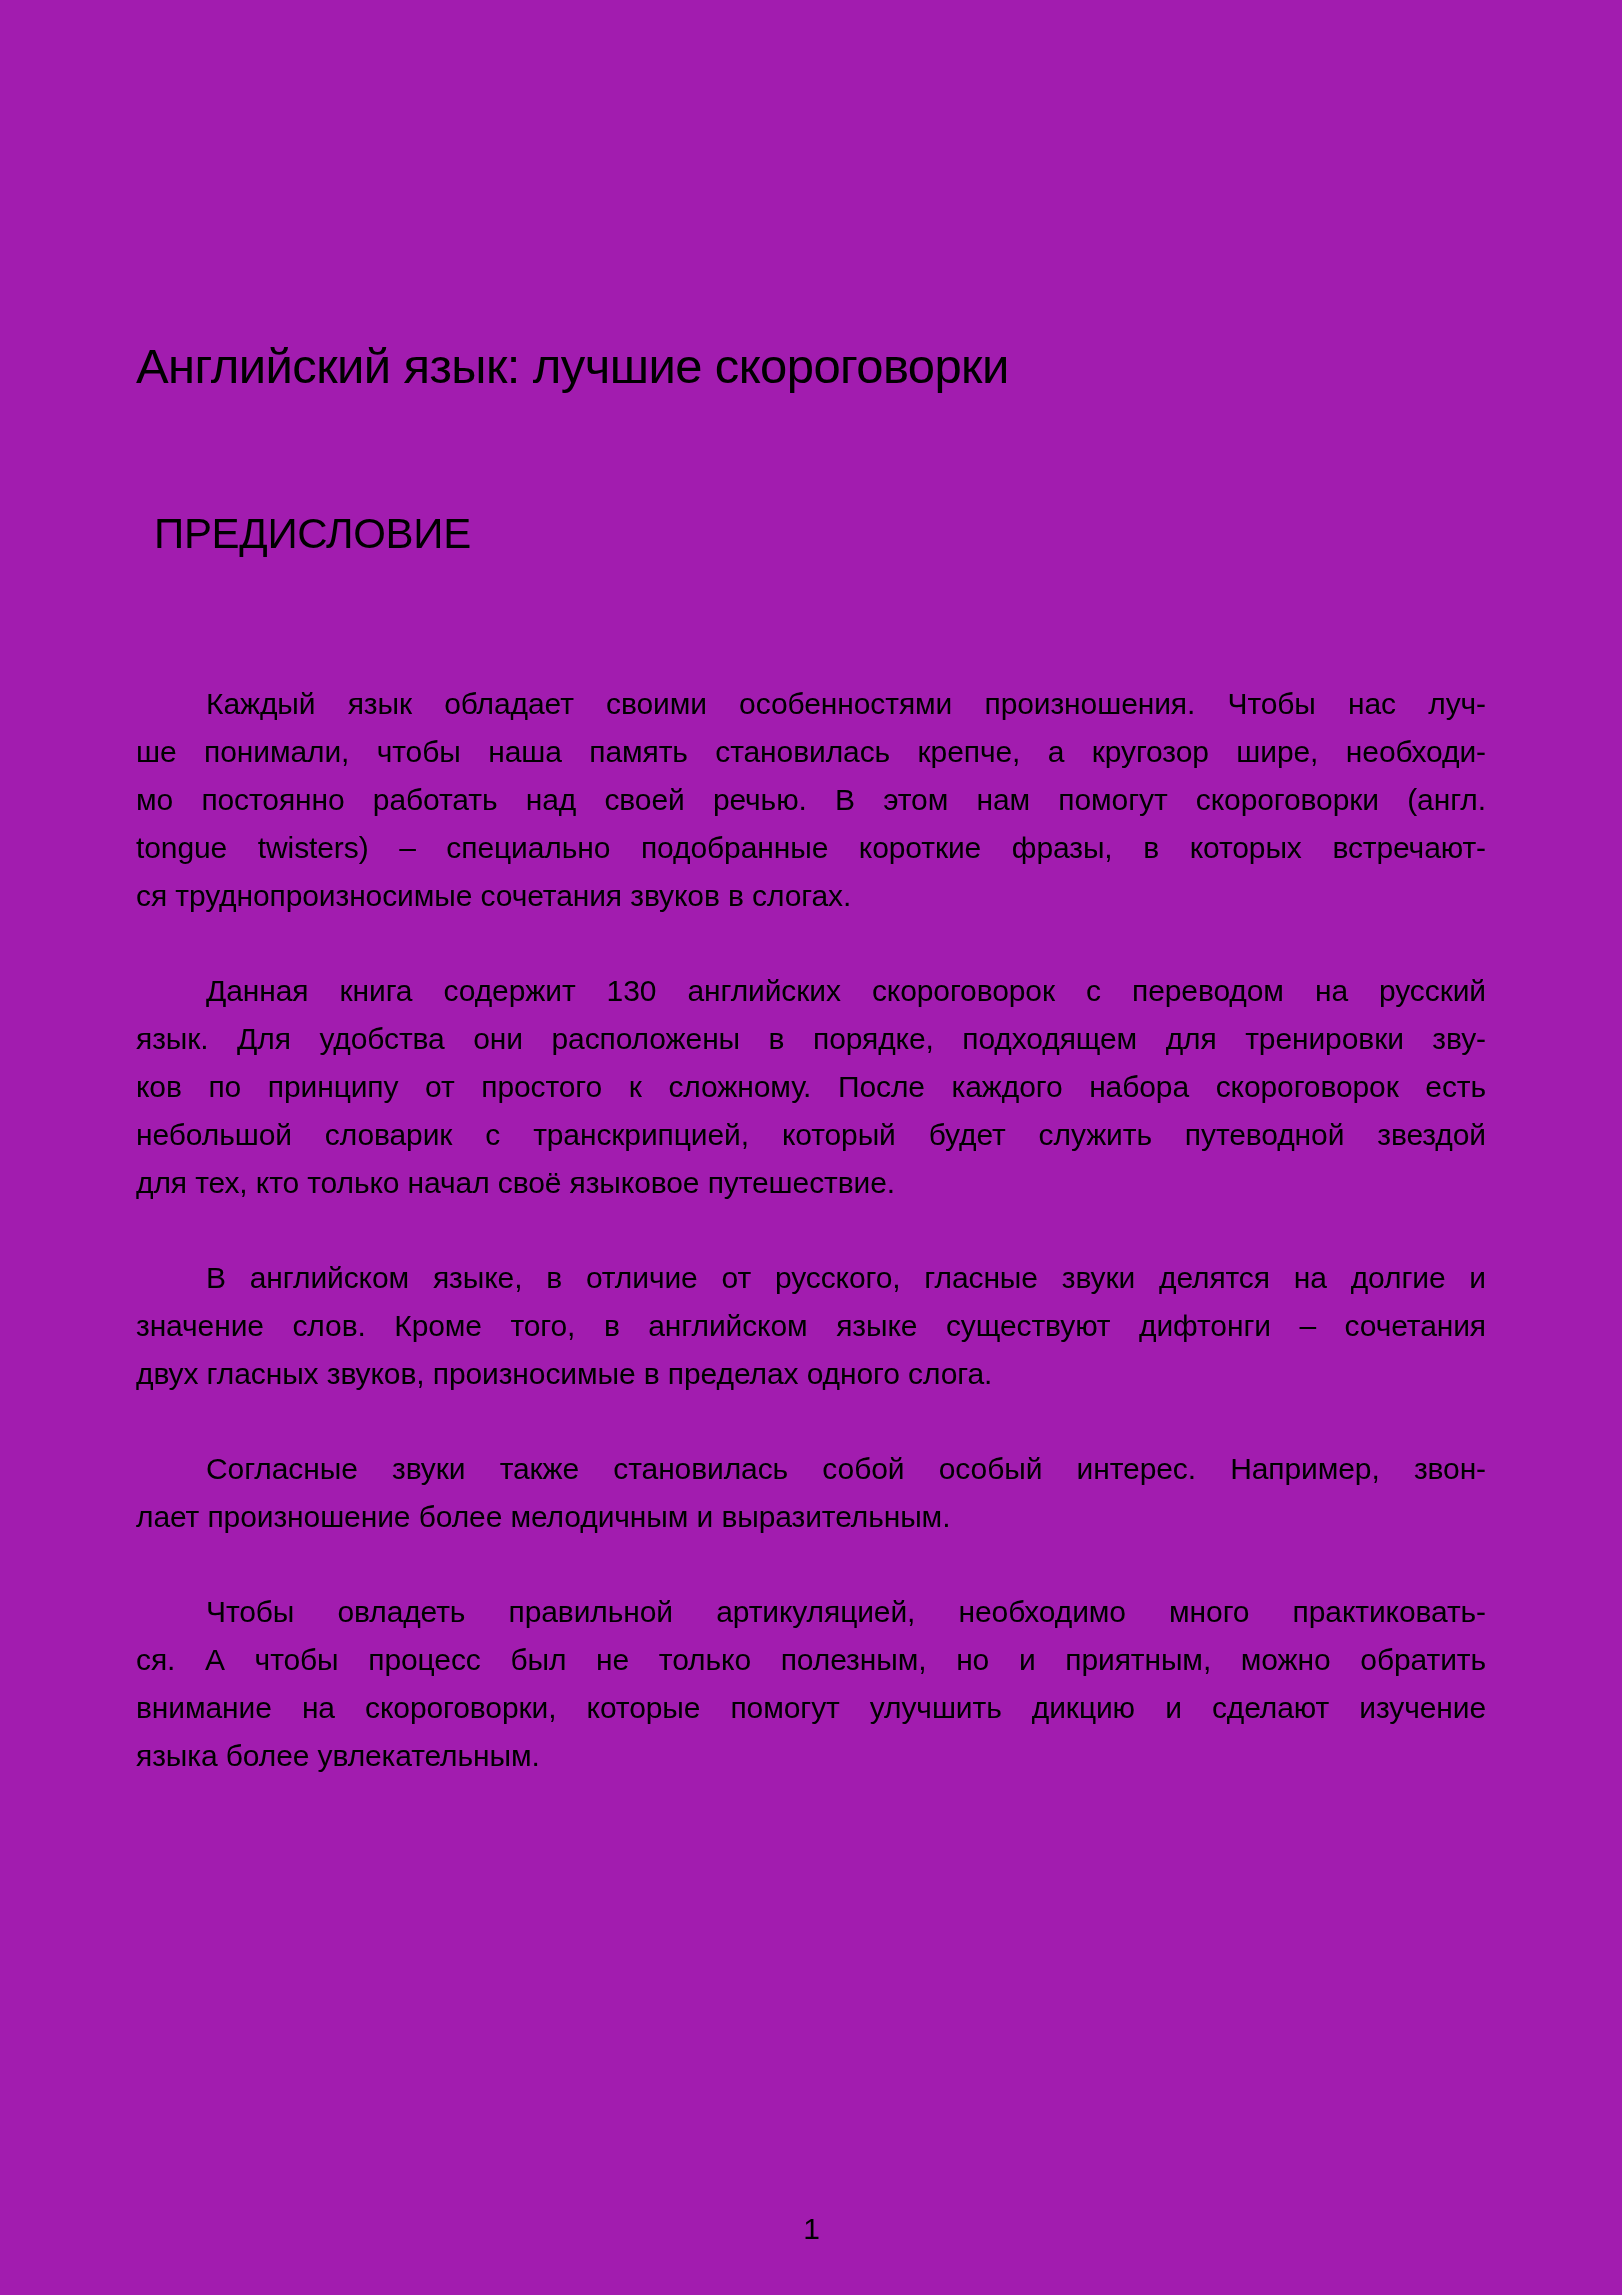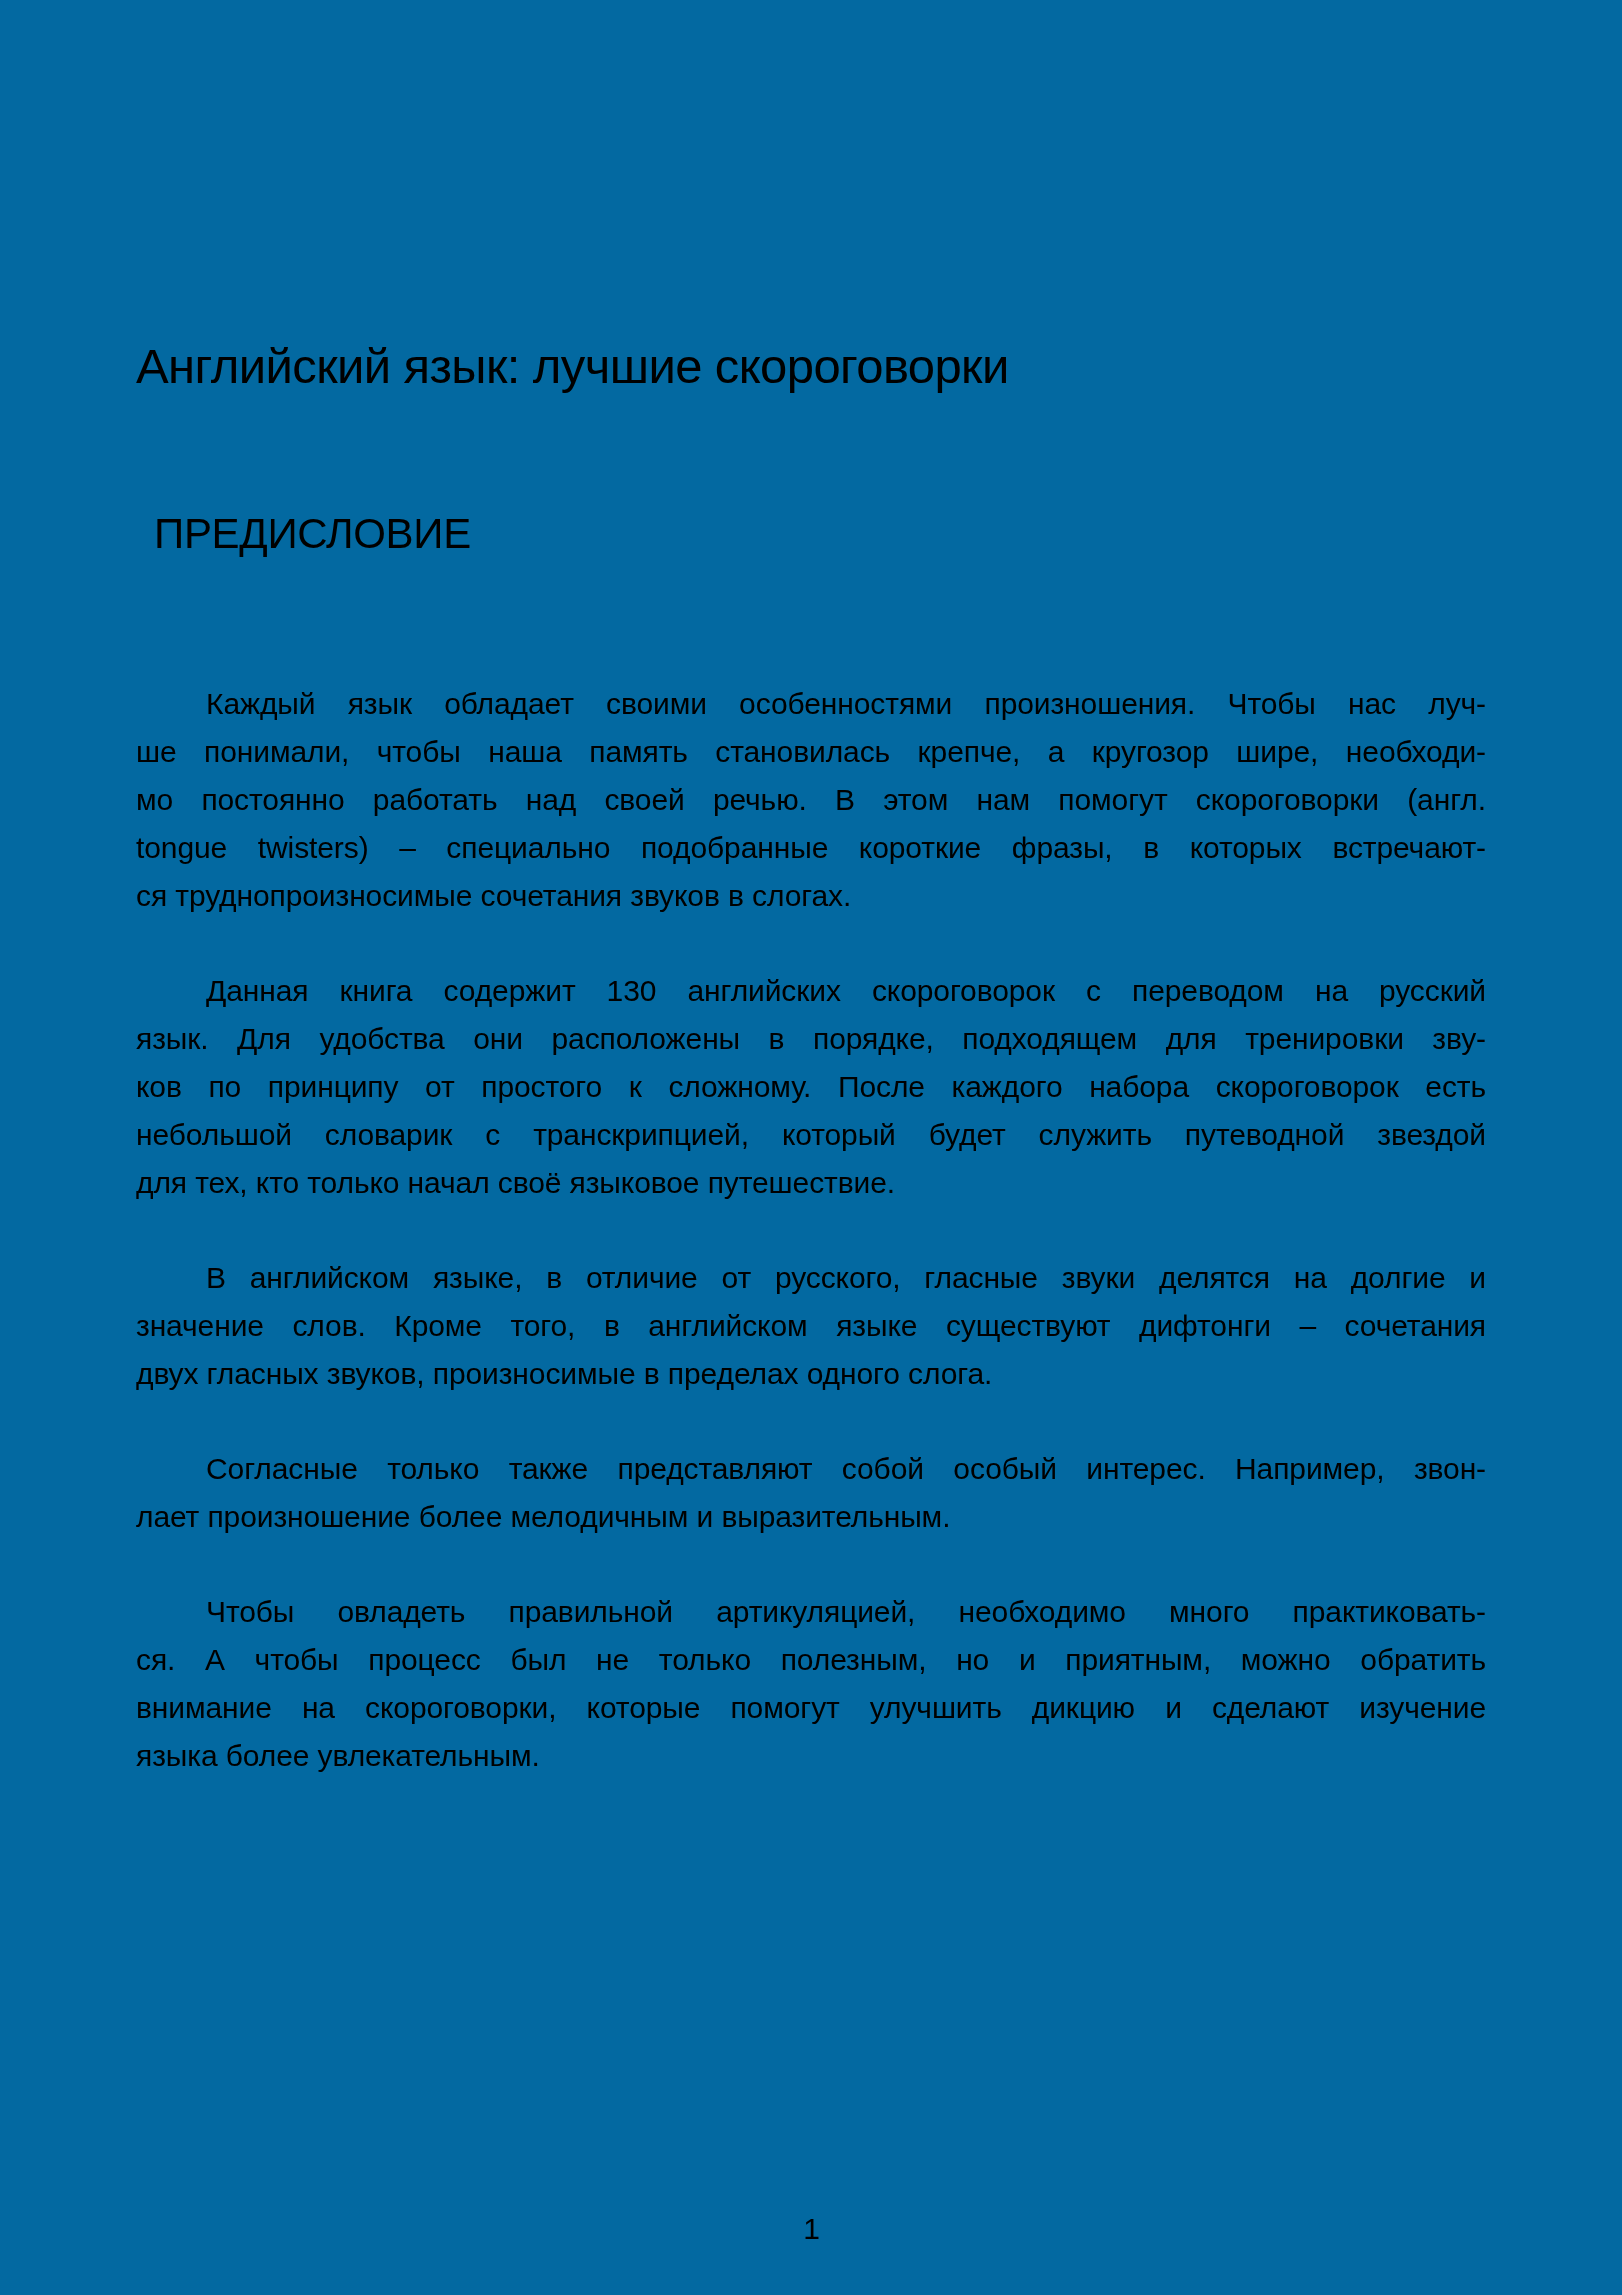--- a/index.html
+++ b/index.html
@@ -4,21 +4,21 @@
 <style>
   html, body {
     margin: 0;
     padding: 0;
     background: #e8e8e8;
   }
   .page {
     position: relative;
     width: 1623px;
     height: 2295px;
-    background: #0369a1;
+    background: #a21caf;
     font-family: "Liberation Sans", sans-serif;
     color: #000000;
     overflow: hidden;
   }
   .title {
     position: absolute;
     left: 136px;
     top: 338px;
     margin: 0;
     font-size: 49px;
@@ -91,21 +91,21 @@
         <div class="line">ков по принципу от простого к сложному. После каждого набора скороговорок есть</div>
         <div class="line">небольшой словарик с транскрипцией, который будет служить путеводной звездой</div>
         <div class="line last">для тех, кто только начал своё языковое путешествие.</div>
       </div>
       <div class="paragraph">
         <div class="line first">В английском языке, в отличие от русского, гласные звуки делятся на долгие и</div>
         <div class="line">значение слов. Кроме того, в английском языке существуют дифтонги – сочетания</div>
         <div class="line last">двух гласных звуков, произносимые в пределах одного слога.</div>
       </div>
       <div class="paragraph">
-        <div class="line first">Согласные только также представляют собой особый интерес. Например, звон-</div>
+        <div class="line first">Согласные звуки также становилась собой особый интерес. Например, звон-</div>
         <div class="line last">лает произношение более мелодичным и выразительным.</div>
       </div>
       <div class="paragraph">
         <div class="line first">Чтобы овладеть правильной артикуляцией, необходимо много практиковать-</div>
         <div class="line">ся. А чтобы процесс был не только полезным, но и приятным, можно обратить</div>
         <div class="line">внимание на скороговорки, которые помогут улучшить дикцию и сделают изучение</div>
         <div class="line last">языка более увлекательным.</div>
       </div>
     </div>
 

